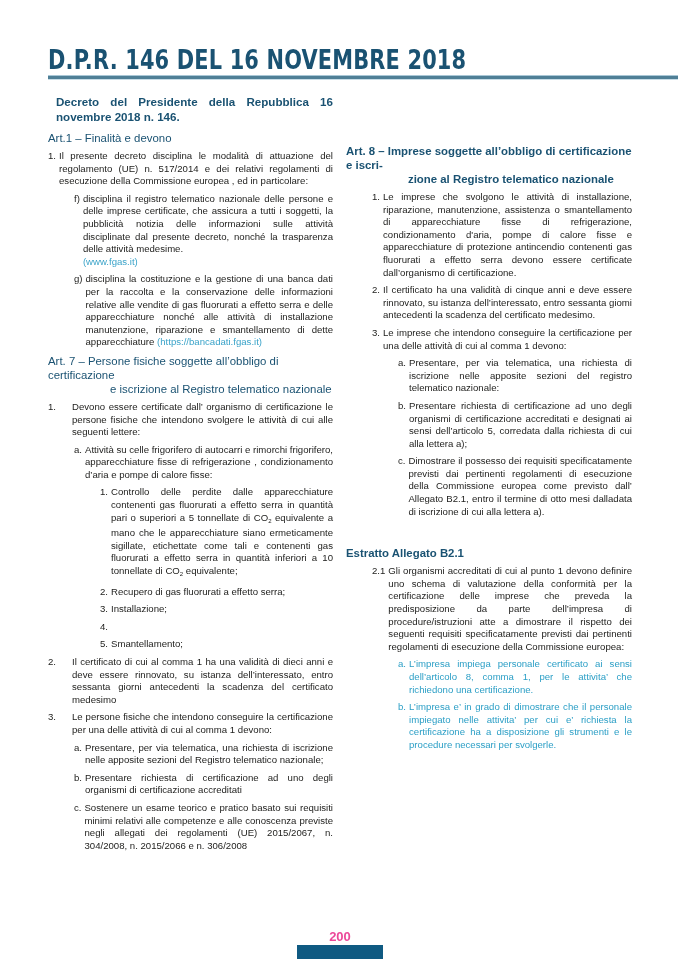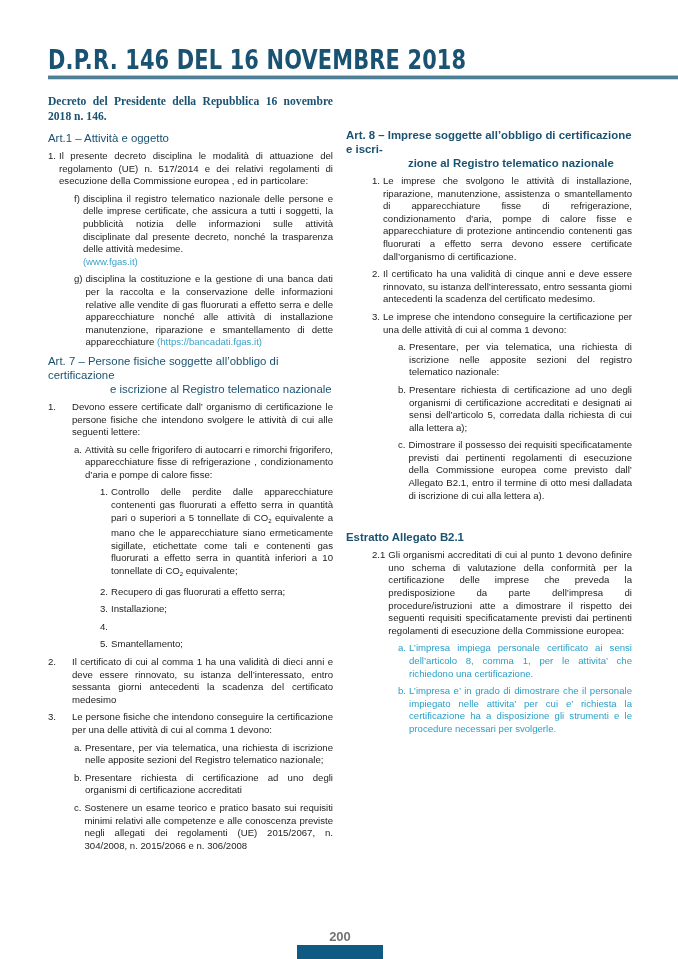--- a/index.html
+++ b/index.html
@@ -5,48 +5,48 @@
   html, body { margin:0; padding:0; background:#ffffff; }
   body { width:678px; height:959px; position:relative; overflow:hidden;
          font-family:"Liberation Sans", sans-serif; color:#1d1d1b; }
   .page-title { position:absolute; left:48px; top:44px; font-size:27px; font-weight:bold;
                 color:#1a5272; letter-spacing:0.2px; font-family:"DejaVu Sans", sans-serif; font-stretch:condensed; transform:scaleX(0.86); transform-origin:left; white-space:nowrap; }
   .title-rule { position:absolute; left:48px; right:0; top:75px; height:3px;
                 background:#4f7f96; border-top:1px solid #a9c7d6; border-bottom:1px solid #c8dde7; }
   .col { position:absolute; top:94px; font-size:9.6px; line-height:12.6px; }
   .col-left { left:48px; width:285px; }
   .col-right { left:346px; width:286px; top:128px; }
-  .h-bold { color:#1a5272; font-weight:bold; font-size:11.6px; line-height:15px; margin:0 0 7px 0; text-align:justify;font-family:Liberation Serif, serif; }
+  .h-bold { color:#1a5272; font-weight:bold; font-size:11.6px; line-height:15px; margin:0 0 7px 8px; text-align:justify; }
   .h-art { color:#1a5272; font-size:11.4px; line-height:14px; margin:9px 0 5px 0; }
   .h-art.bold { font-weight:bold; }
   .h-art .cont { display:block; padding-left:62px; }
   .item { display:flex; margin:0 0 5px 0; }
   .item .num { flex:0 0 auto; margin-right:3px; }
   .item .txt { flex:1 1 auto; text-align:justify; }
   .ind1 { padding-left:0; }
   .ind2 { padding-left:26px; }
   .ind3 { padding-left:52px; }
   .wide .num { width:24px; margin-right:0; }
   .link { color:#3aa3c9; }
   .teal { color:#2c9fc6; }
   .page-num { position:absolute; left:297px; top:929px; width:86px; text-align:center;
-              font-weight:bold; font-size:13px; color:#737373; }
+              font-weight:bold; font-size:13px; color:#ec4899; }
   .page-bar { position:absolute; left:297px; top:945px; width:86px; height:14px; background:#0f5a82; }
   sub { font-size:6px; vertical-align:-2px; }
 </style>
 </head>
 <body>
 
 <div class="page-title">D.P.R. 146 DEL 16 NOVEMBRE 2018</div>
 <div class="title-rule"></div>
 
 <div class="col col-left">
   <div class="h-bold">Decreto del Presidente della Repubblica 16 novembre 2018 n. 146.</div>
 
-  <div class="h-art" style="margin-top:2px;">Art.1 – Attività e oggetto</div>
+  <div class="h-art" style="margin-top:2px;">Art.1 – Finalità e devono</div>
   <div class="item ind1">
     <span class="num">1.</span>
     <span class="txt">Il presente decreto disciplina le modalità di attuazione del regolamento (UE) n. 517/2014 e dei relativi regolamenti di esecuzione della Commissione europea , ed in particolare:</span>
   </div>
   <div class="item ind2">
     <span class="num">f)</span>
     <span class="txt">
       <span>disciplina il registro telematico nazionale delle persone e delle imprese certificate, che assicura a tutti i soggetti, la pubblicità notizia delle informazioni sulle attività disciplinate dal presente decreto, nonché la trasparenza delle attività medesime.</span><br>
       <span class="link">(www.fgas.it)</span>
     </span>
@@ -106,21 +106,21 @@
     <span class="num">b.</span>
     <span class="txt">Presentare richiesta di certificazione ad uno degli organismi di certificazione accreditati</span>
   </div>
   <div class="item ind2">
     <span class="num">c.</span>
     <span class="txt">Sostenere un esame teorico e pratico basato sui requisiti minimi relativi alle competenze e alle conoscenza previste negli allegati dei regolamenti (UE) 2015/2067, n. 304/2008, n. 2015/2066 e n. 306/2008</span>
   </div>
 </div>
 
 <div class="col col-right">
-  <div class="h-art bold" style="margin-top:0;">
+  <div class="h-art bold" style="margin-top:16px;">
     <span>Art. 8 – Imprese soggette all’obbligo di certificazione e iscri-</span>
     <span class="cont">zione al Registro telematico nazionale</span>
   </div>
   <div class="item ind2">
     <span class="num">1.</span>
     <span class="txt">Le imprese che svolgono le attività di installazione, riparazione, manutenzione, assistenza o smantellamento di apparecchiature fisse di refrigerazione, condizionamento d'aria, pompe di calore fisse e apparecchiature di protezione antincendio contenenti gas fluorurati a effetto serra devono essere certificate dall’organismo di certificazione.</span>
   </div>
   <div class="item ind2">
     <span class="num">2.</span>
     <span class="txt">Il certificato ha una validità di cinque anni e deve essere rinnovato, su istanza dell’interessato, entro sessanta giomi antecedenti la scadenza del certificato medesimo.</span>

